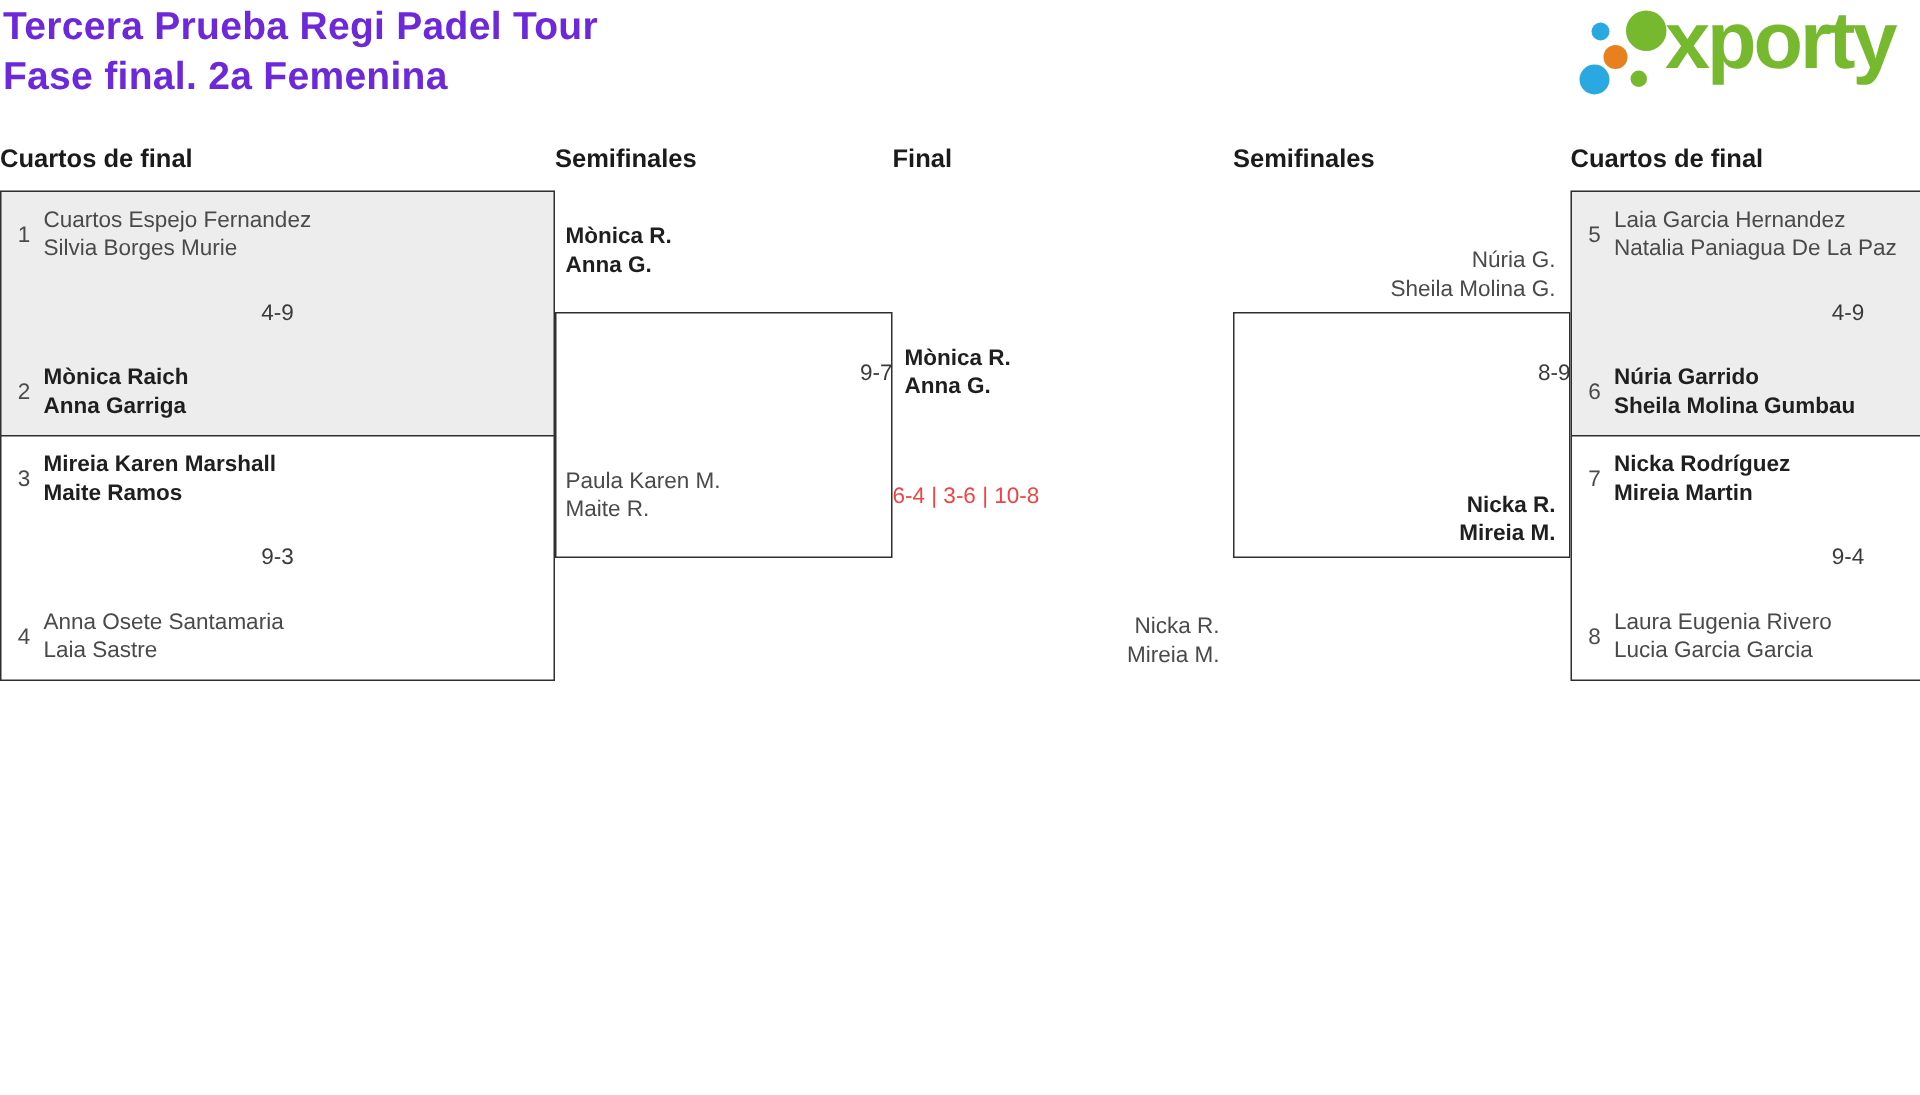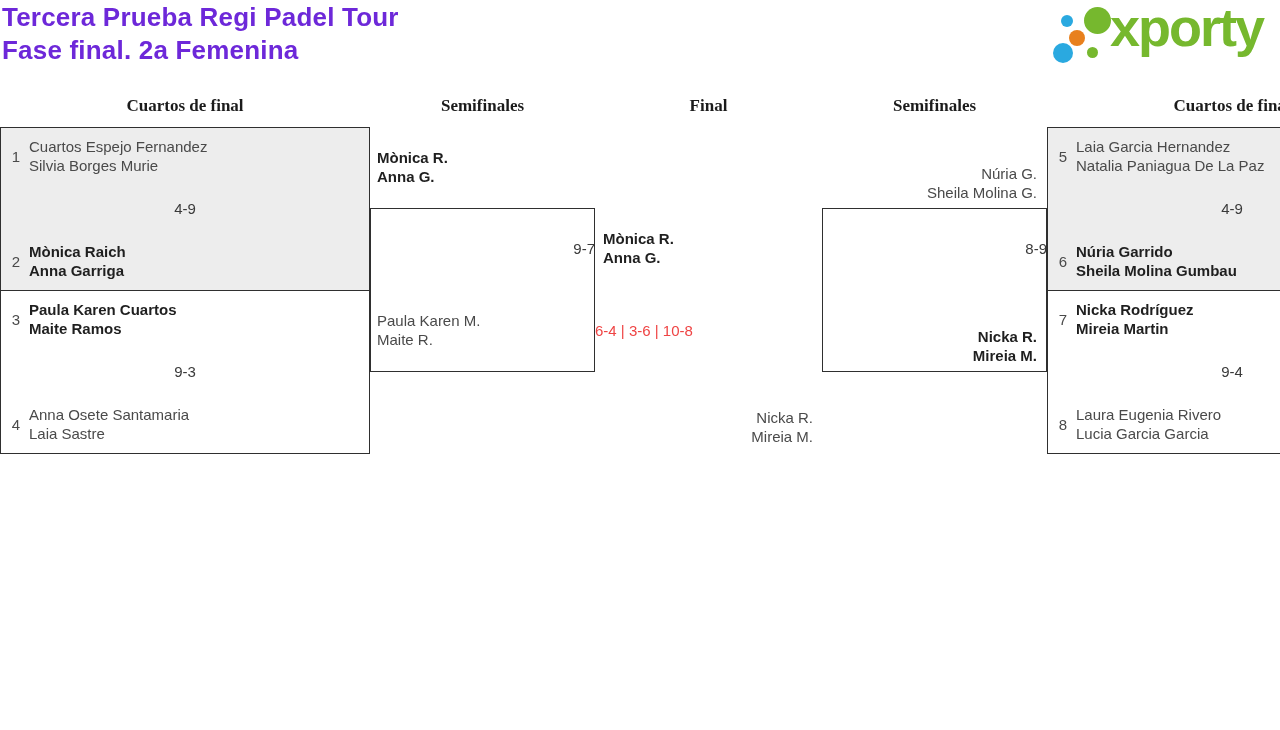--- a/index.html
+++ b/index.html
@@ -12,22 +12,22 @@
          font-weight:700;color:#6d28d9;letter-spacing:.2px;}
   .dot{position:absolute;border-radius:50%;}
   .dot-green-big{left:1084px;top:7px;width:27px;height:27px;background:#76b82e;}
   .dot-blue-small{left:1061px;top:15px;width:12px;height:12px;background:#2aa9e0;}
   .dot-orange{left:1069px;top:30px;width:16px;height:16px;background:#e8801d;}
   .dot-blue-big{left:1053px;top:43px;width:20px;height:20px;background:#2aa9e0;}
   .dot-green-small{left:1087px;top:47px;width:11px;height:11px;background:#76b82e;} 
   .logo-text{position:absolute;left:1110px;top:-4px;font-size:54px;font-weight:800;
              letter-spacing:-2px;color:#76b82e;}
   
-  .round-header{position:absolute;top:96px;height:22px;text-align:center;
-                font-size:17px;font-weight:600;color:#1b1b1b;font-family:Liberation Serif, serif;}
+  .round-header{position:absolute;top:96px;height:22px;text-align:left;
+                font-size:17px;font-weight:600;color:#1b1b1b;}
   .rh-lqf{left:0;width:370px;}
   .rh-lsf{left:370px;width:225px;}
   .rh-fin{left:595px;width:227px;}
   .rh-rsf{left:822px;width:225px;}
   .rh-rqf{left:1047px;width:370px;}
   
   .box{position:absolute;border:1px solid #2f2f2f;box-sizing:border-box;background:#fff;}
   .box.gray{background:#ededed;}
   .qf{width:370px;height:164px;}
   .qf1{left:0;top:127px;}
@@ -95,21 +95,21 @@
         <div>Mònica Raich</div>
         <div>Anna Garriga</div>
       </div>
     </div>
   </div>
 
   <div class="box qf qf2">
     <div class="team team-top">
       <span class="seed">3</span>
       <div class="names bold">
-        <div>Paula Karen Cuartos</div>
+        <div>Mireia Karen Marshall</div>
         <div>Maite Ramos</div>
       </div>
     </div>
     <div class="score">9-3</div>
     <div class="team team-bottom">
       <span class="seed">4</span>
       <div class="names">
         <div>Anna Osete Santamaria</div>
         <div>Laia Sastre</div>
       </div>

